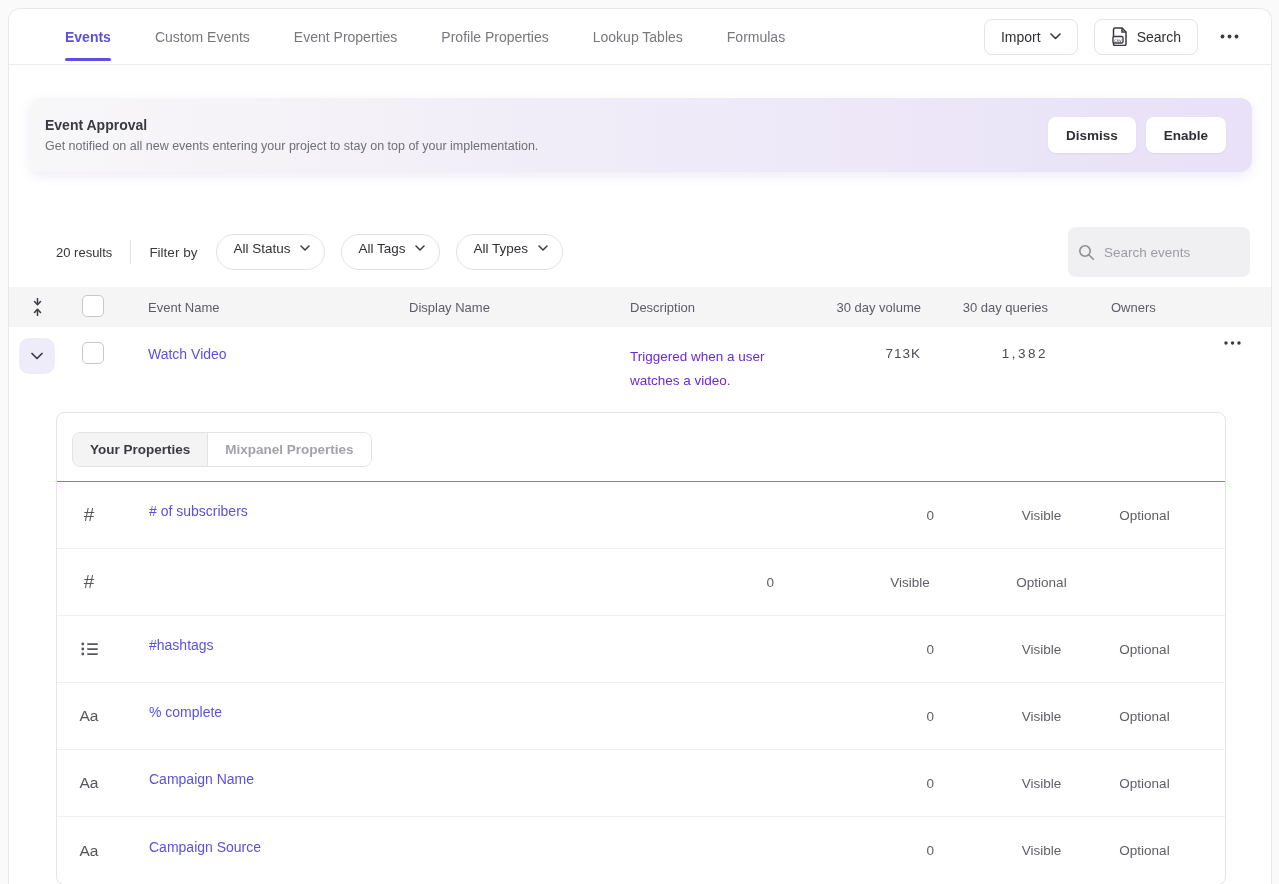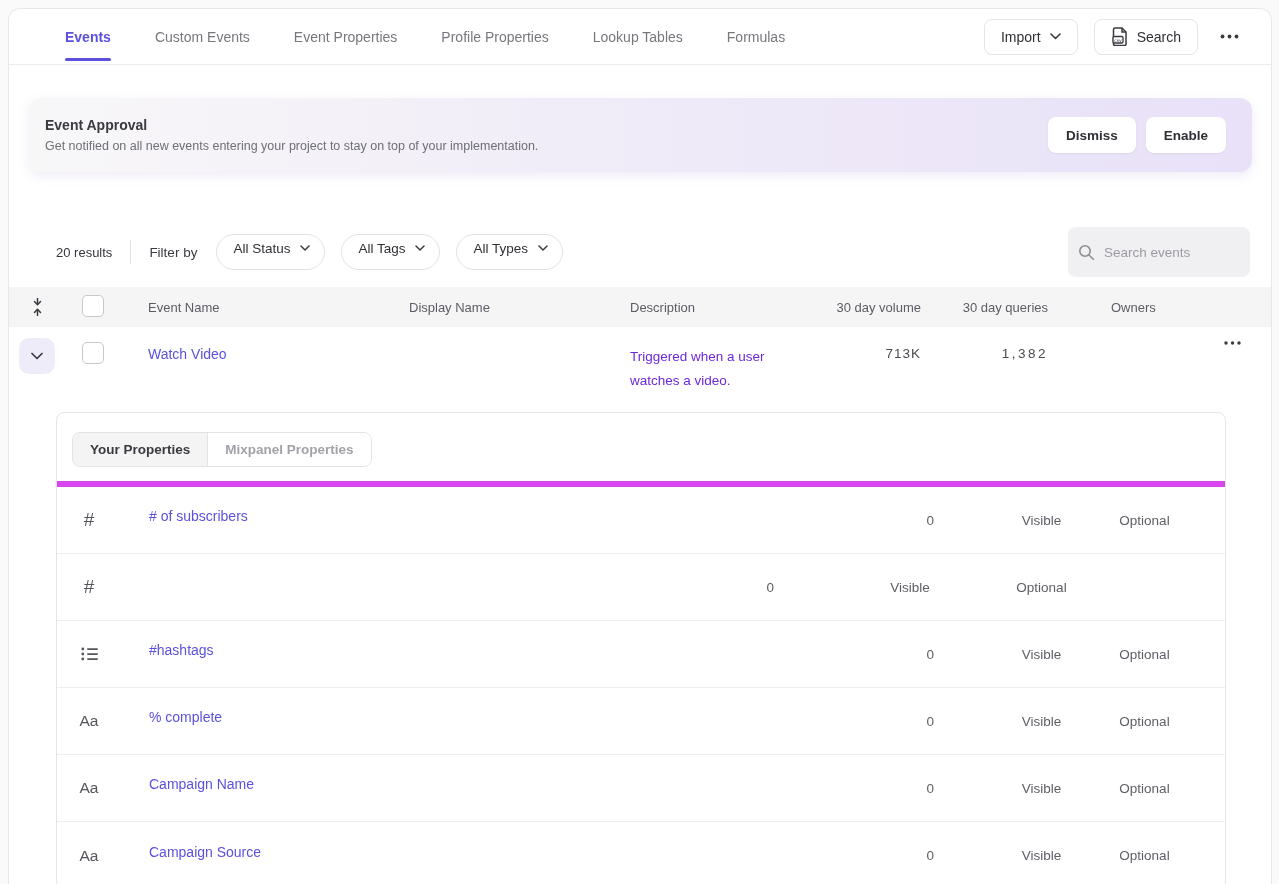--- a/index.html
+++ b/index.html
@@ -77,21 +77,21 @@
   .desc { margin-top:18px; font-size:13.5px; color:#6d28d9; line-height:24px;
     padding-right:16px; }
   .metric { margin-top:19px; font-size:13.5px; color:#4a4a52; }
   .metric.vol { letter-spacing:1px; }
   .metric.qry { letter-spacing:2.5px; }
   .owners-cell { display:flex; justify-content:flex-end; padding:14px 24px 0 0; }
 
   
   .panel { margin:15px 0 0 47px; width:1170px; background:#fff;
     border:1px solid #e5e5e8; border-radius:8px; }
-  .panel-tabs { padding:19px 15px 14px; border-bottom:6px solid #d946ef; }
+  .panel-tabs { padding:19px 15px 14px; border-bottom:1px solid #d946ef; }
   .seg-control { display:inline-flex; border:1px solid #e3e3e6; border-radius:8px;
     overflow:hidden; }
   .seg { height:33px; padding:0 17px; display:flex; align-items:center;
     font-size:13.5px; font-weight:600; cursor:pointer; background:#fff;
     border:none; font-family:inherit; }
   .seg.active { background:#f4f4f5; color:#3a3a40; border-right:1px solid #e3e3e6; }
   .seg.inactive { color:#a2a2a9; }
 
   .prop-row { display:grid; grid-template-columns:64px 1fr 160px 103px 103px;
     padding-right:29px; height:67px; align-items:center;

